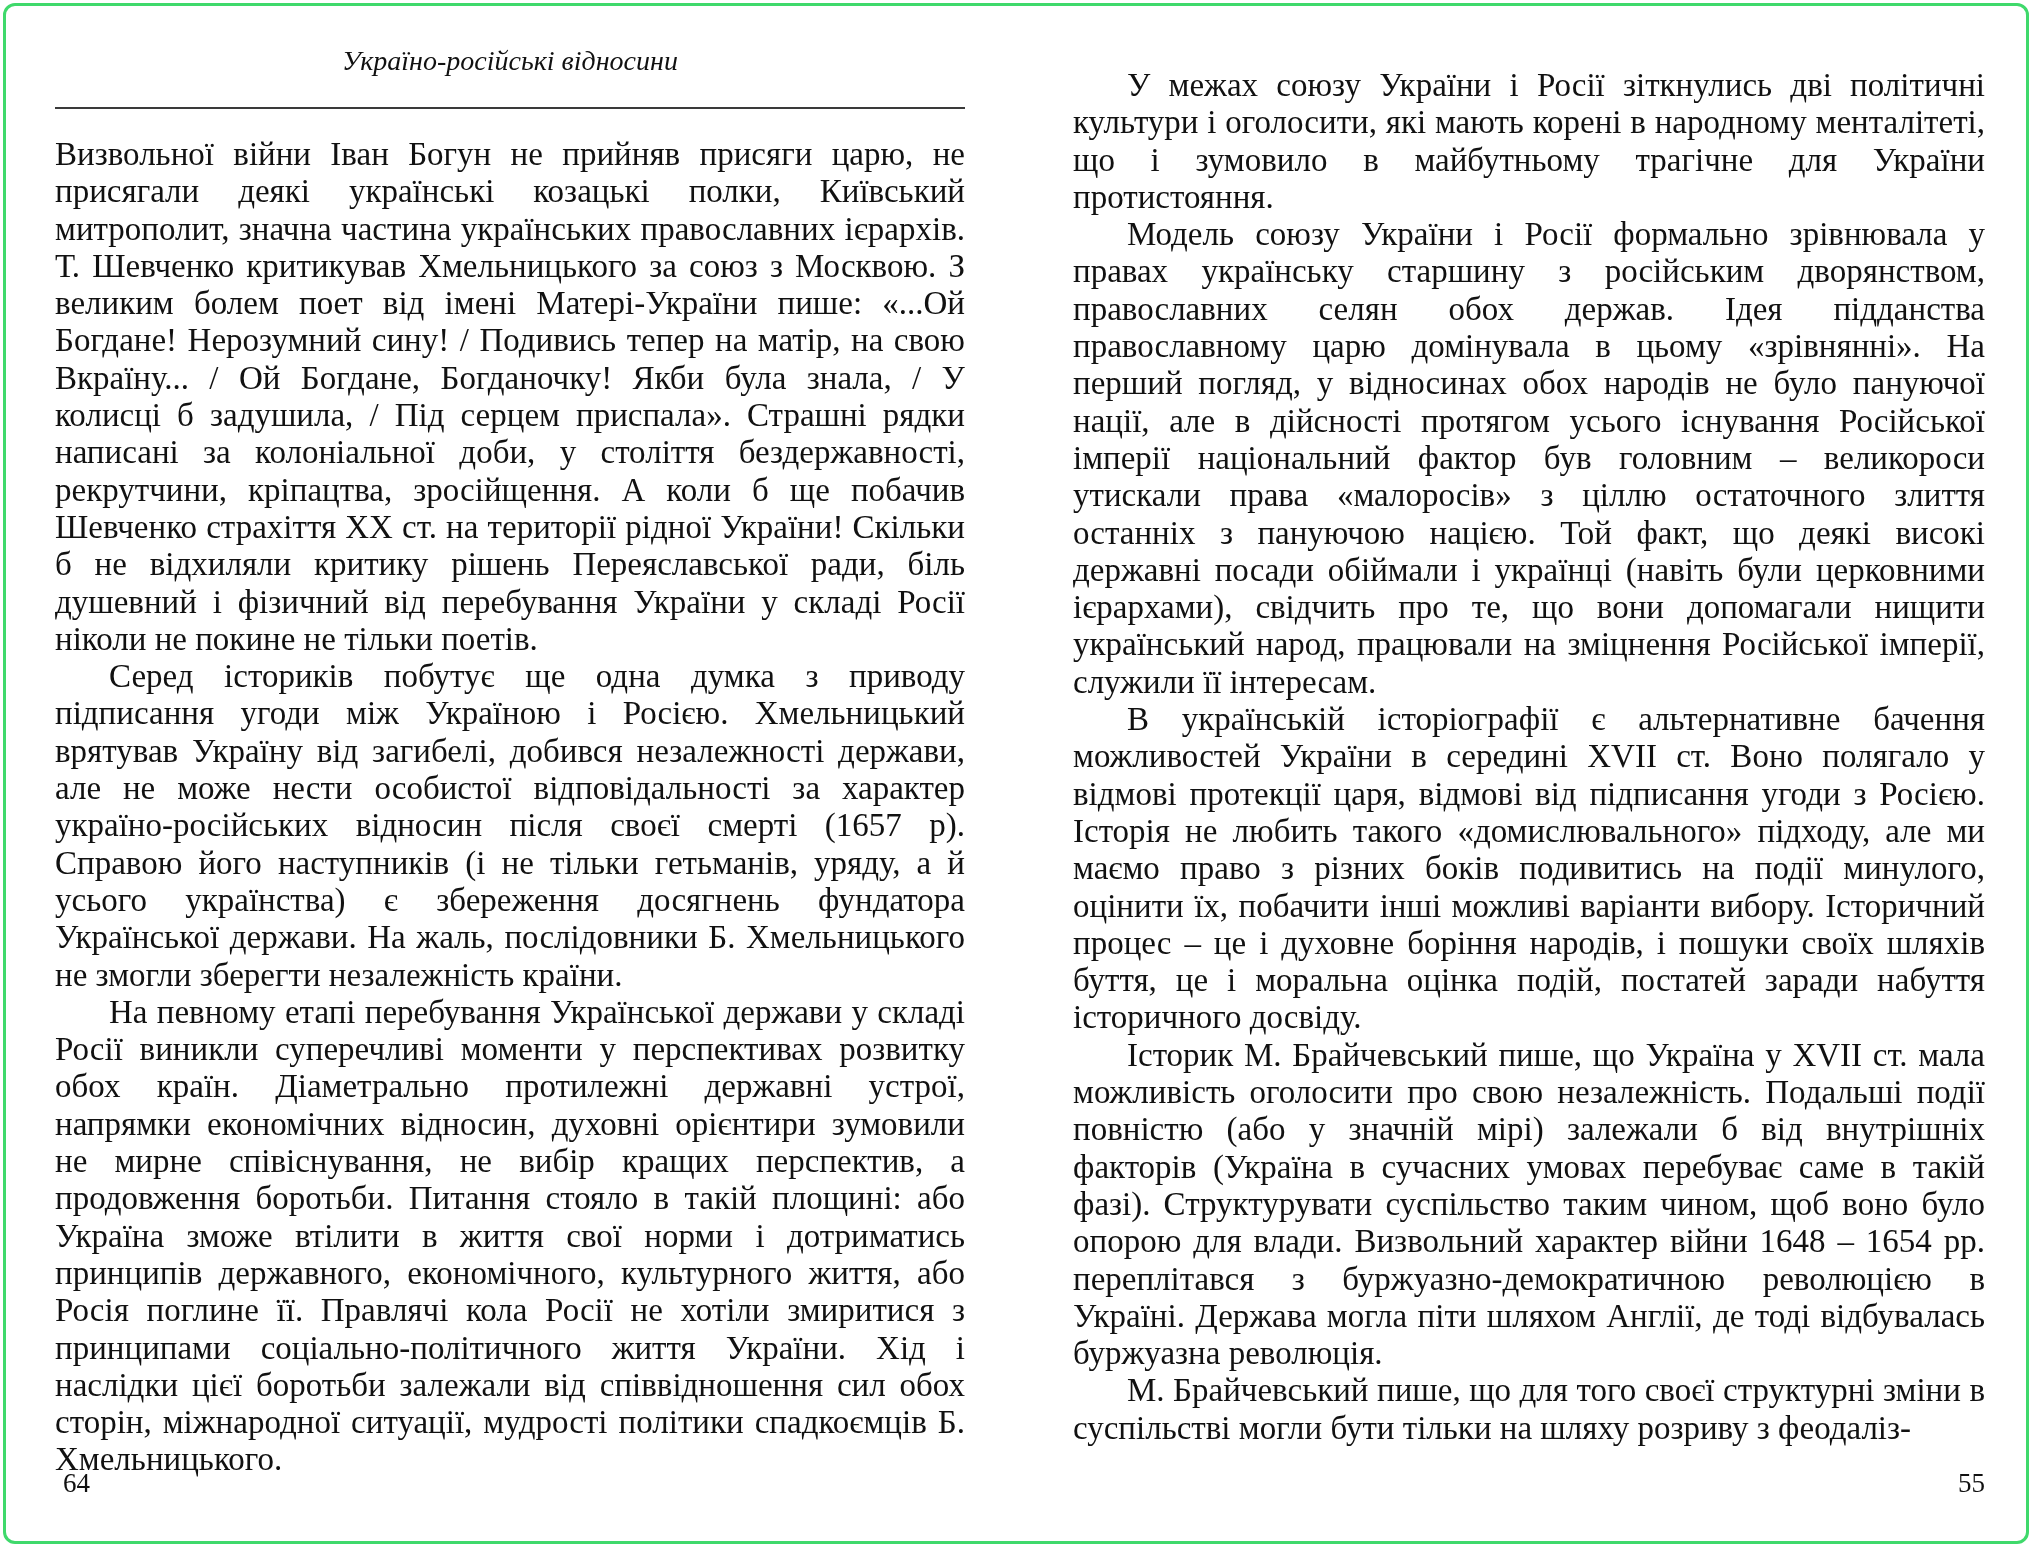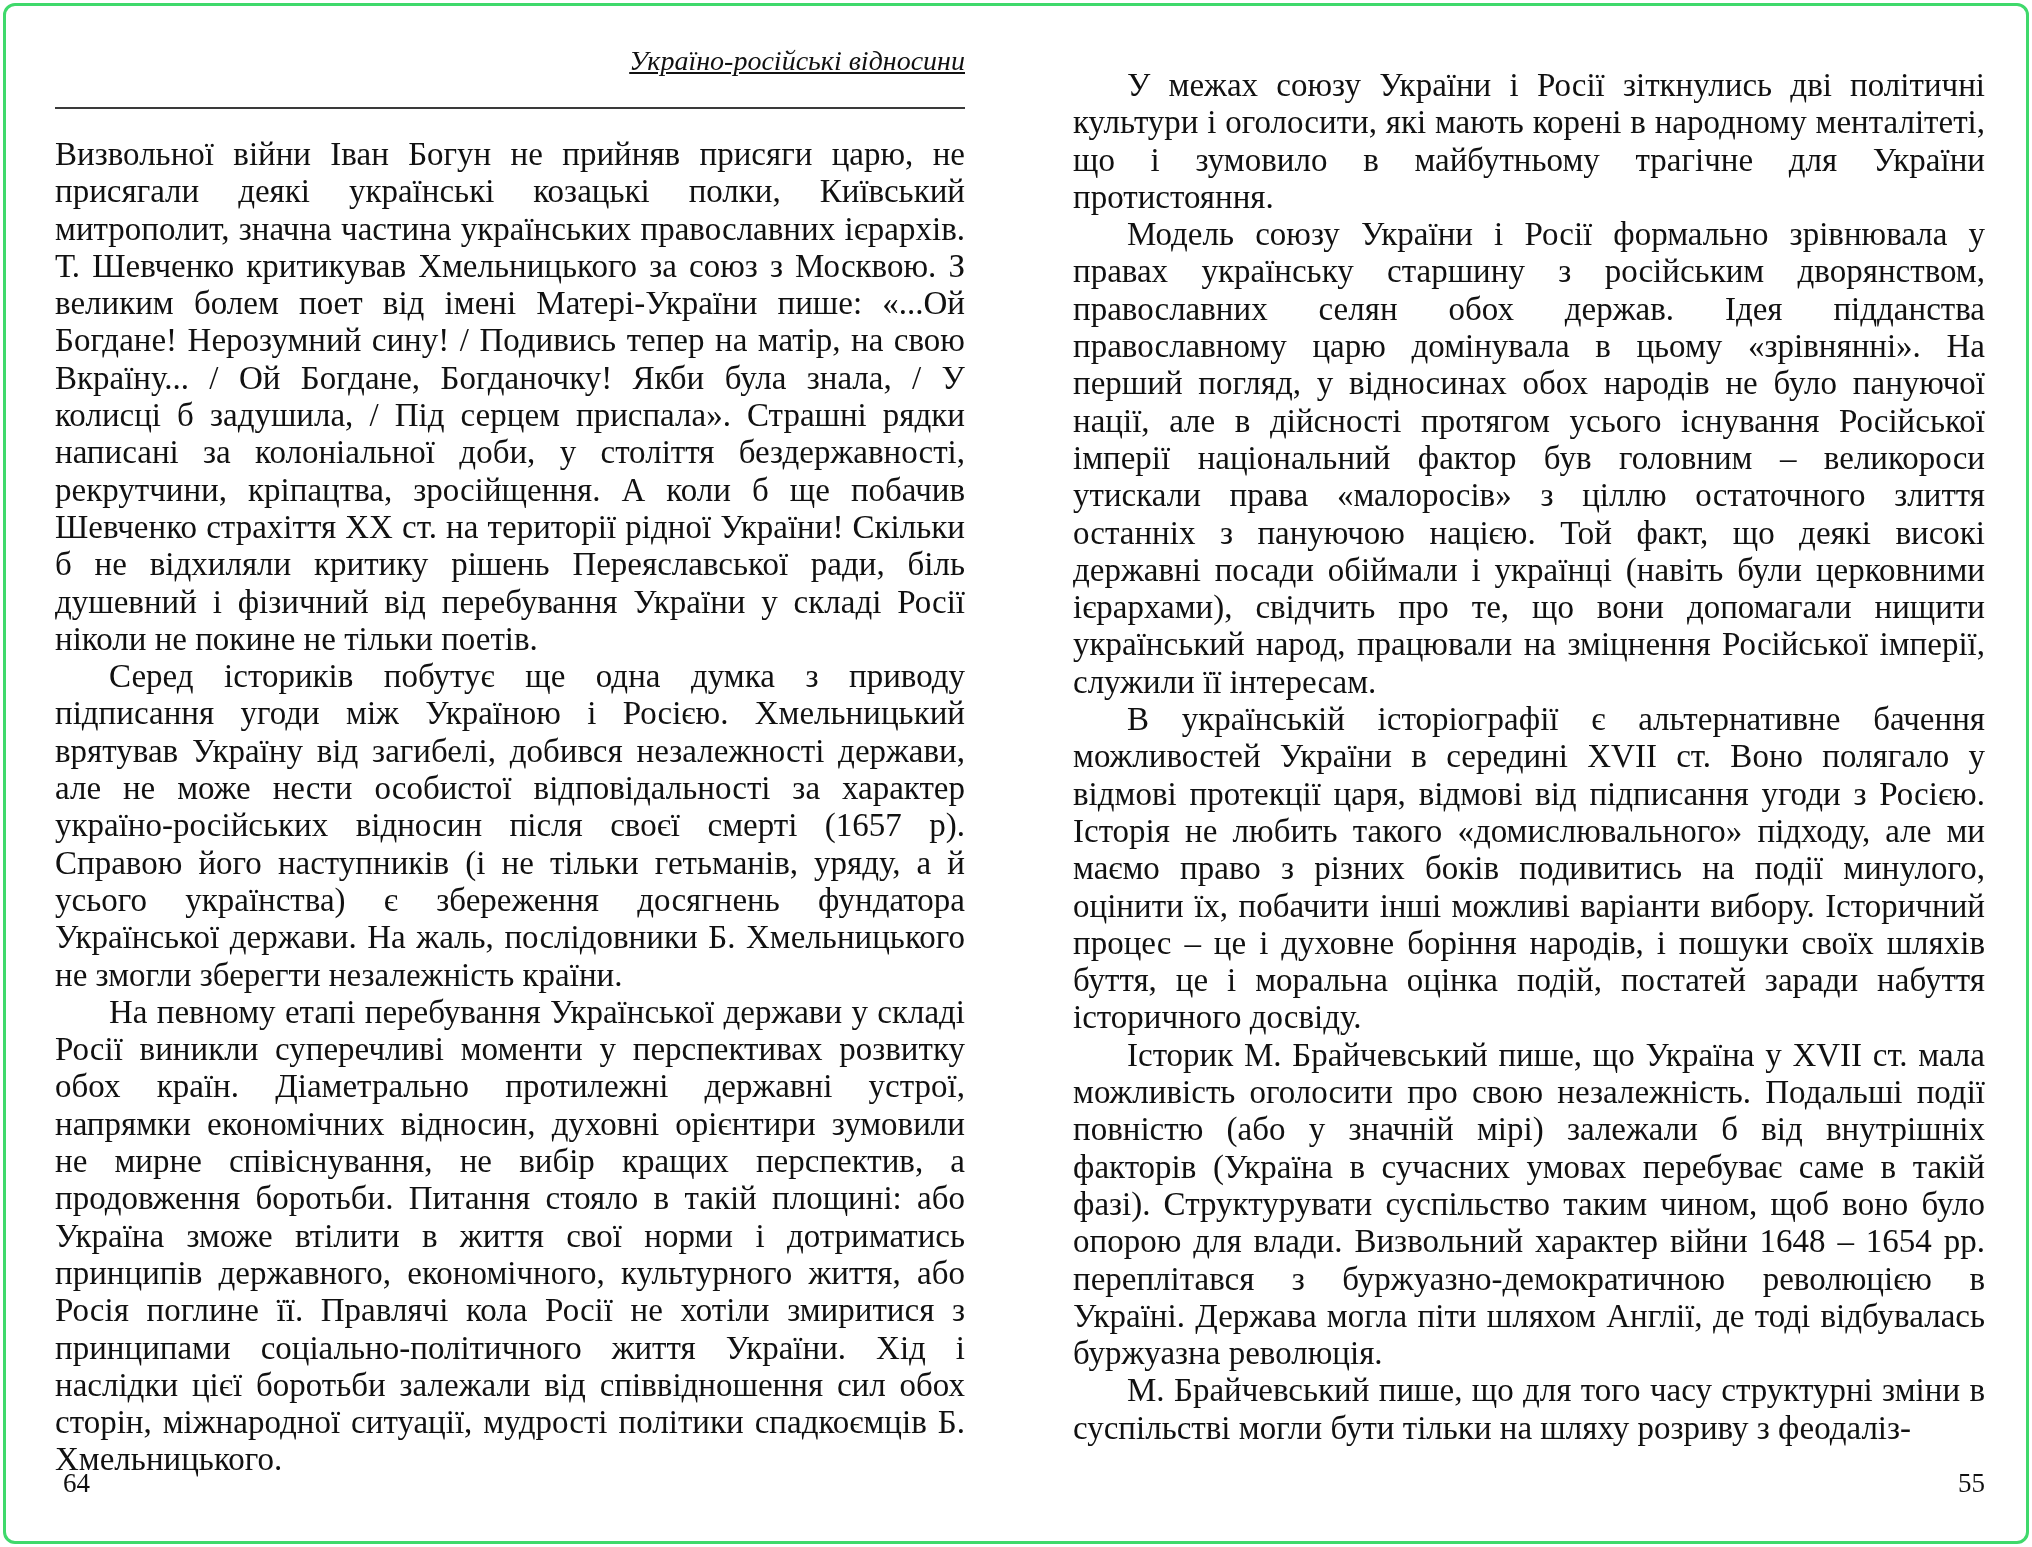--- a/index.html
+++ b/index.html
@@ -31,21 +31,21 @@
   .page-right { left: 1073px; width: 912px; }
   .running-head {
     height: 69px;
     border-bottom: 2px solid #3a3a3a;
     font-style: italic;
     font-size: 28px;
     line-height: 33px;
     box-sizing: border-box;
     padding-top: 4px;
   }
-  .running-head.left-head  { text-align: right; text-decoration: underline; }
+  .running-head.left-head  { text-align: center; }
   .running-head.right-head { text-align: right; }
   .head-bold {
     font-style: normal;
     font-weight: bold;
     font-family: "Liberation Sans", sans-serif;
     font-size: 27px;
   }
   .body-text {
     margin-top: 27px;
     text-align: justify;
@@ -82,16 +82,16 @@
   </div>
   <div class="pagenum num-left">64</div>
 </div>
 
 <div class="page page-right">
   <div class="body-text">
     <p>У межах союзу України і Росії зіткнулись дві політичні культури і оголосити, які мають корені в народному менталітеті, що і зумовило в майбутньому трагічне для України протистояння.</p>
     <p>Модель союзу України і Росії формально зрівнювала у правах українську старшину з російським дворянством, православних селян обох держав. Ідея підданства православному царю домінувала в цьому «зрівнянні». На перший погляд, у відносинах обох народів не було пануючої нації, але в дійсності протягом усього існування Російської імперії національний фактор був головним – великороси утискали права «малоросів» з ціллю остаточного злиття останніх з пануючою нацією. Той факт, що деякі високі державні посади обіймали і українці (навіть були церковними ієрархами), свідчить про те, що вони допомагали нищити український народ, працювали на зміцнення Російської імперії, служили її інтересам.</p>
     <p>В українській історіографії є альтернативне бачення можливостей України в середині XVII ст. Воно полягало у відмові протекції царя, відмові від підписання угоди з Росією. Історія не любить такого «домислювального» підходу, але ми маємо право з різних боків подивитись на події минулого, оцінити їх, побачити інші можливі варіанти вибору. Історичний процес – це і духовне боріння народів, і пошуки своїх шляхів буття, це і моральна оцінка подій, постатей заради набуття історичного досвіду.</p>
     <p>Історик М. Брайчевський пише, що Україна у XVII ст. мала можливість оголосити про свою незалежність. Подальші події повністю (або у значній мірі) залежали б від внутрішніх факторів (Україна в сучасних умовах перебуває саме в такій фазі). Структурувати суспільство таким чином, щоб воно було опорою для влади. Визвольний характер війни 1648 – 1654 рр. переплітався з буржуазно-демократичною революцією в Україні. Держава могла піти шляхом Англії, де тоді відбувалась буржуазна революція.</p>
-    <p>М. Брайчевський пише, що для того часу структурні зміни в суспільстві могли бути тільки на шляху розриву з феодаліз-</p>
+    <p>М. Брайчевський пише, що для того своєї структурні зміни в суспільстві могли бути тільки на шляху розриву з феодаліз-</p>
   </div>
   <div class="pagenum num-right">55</div>
 </div>
 
 </body></html>

